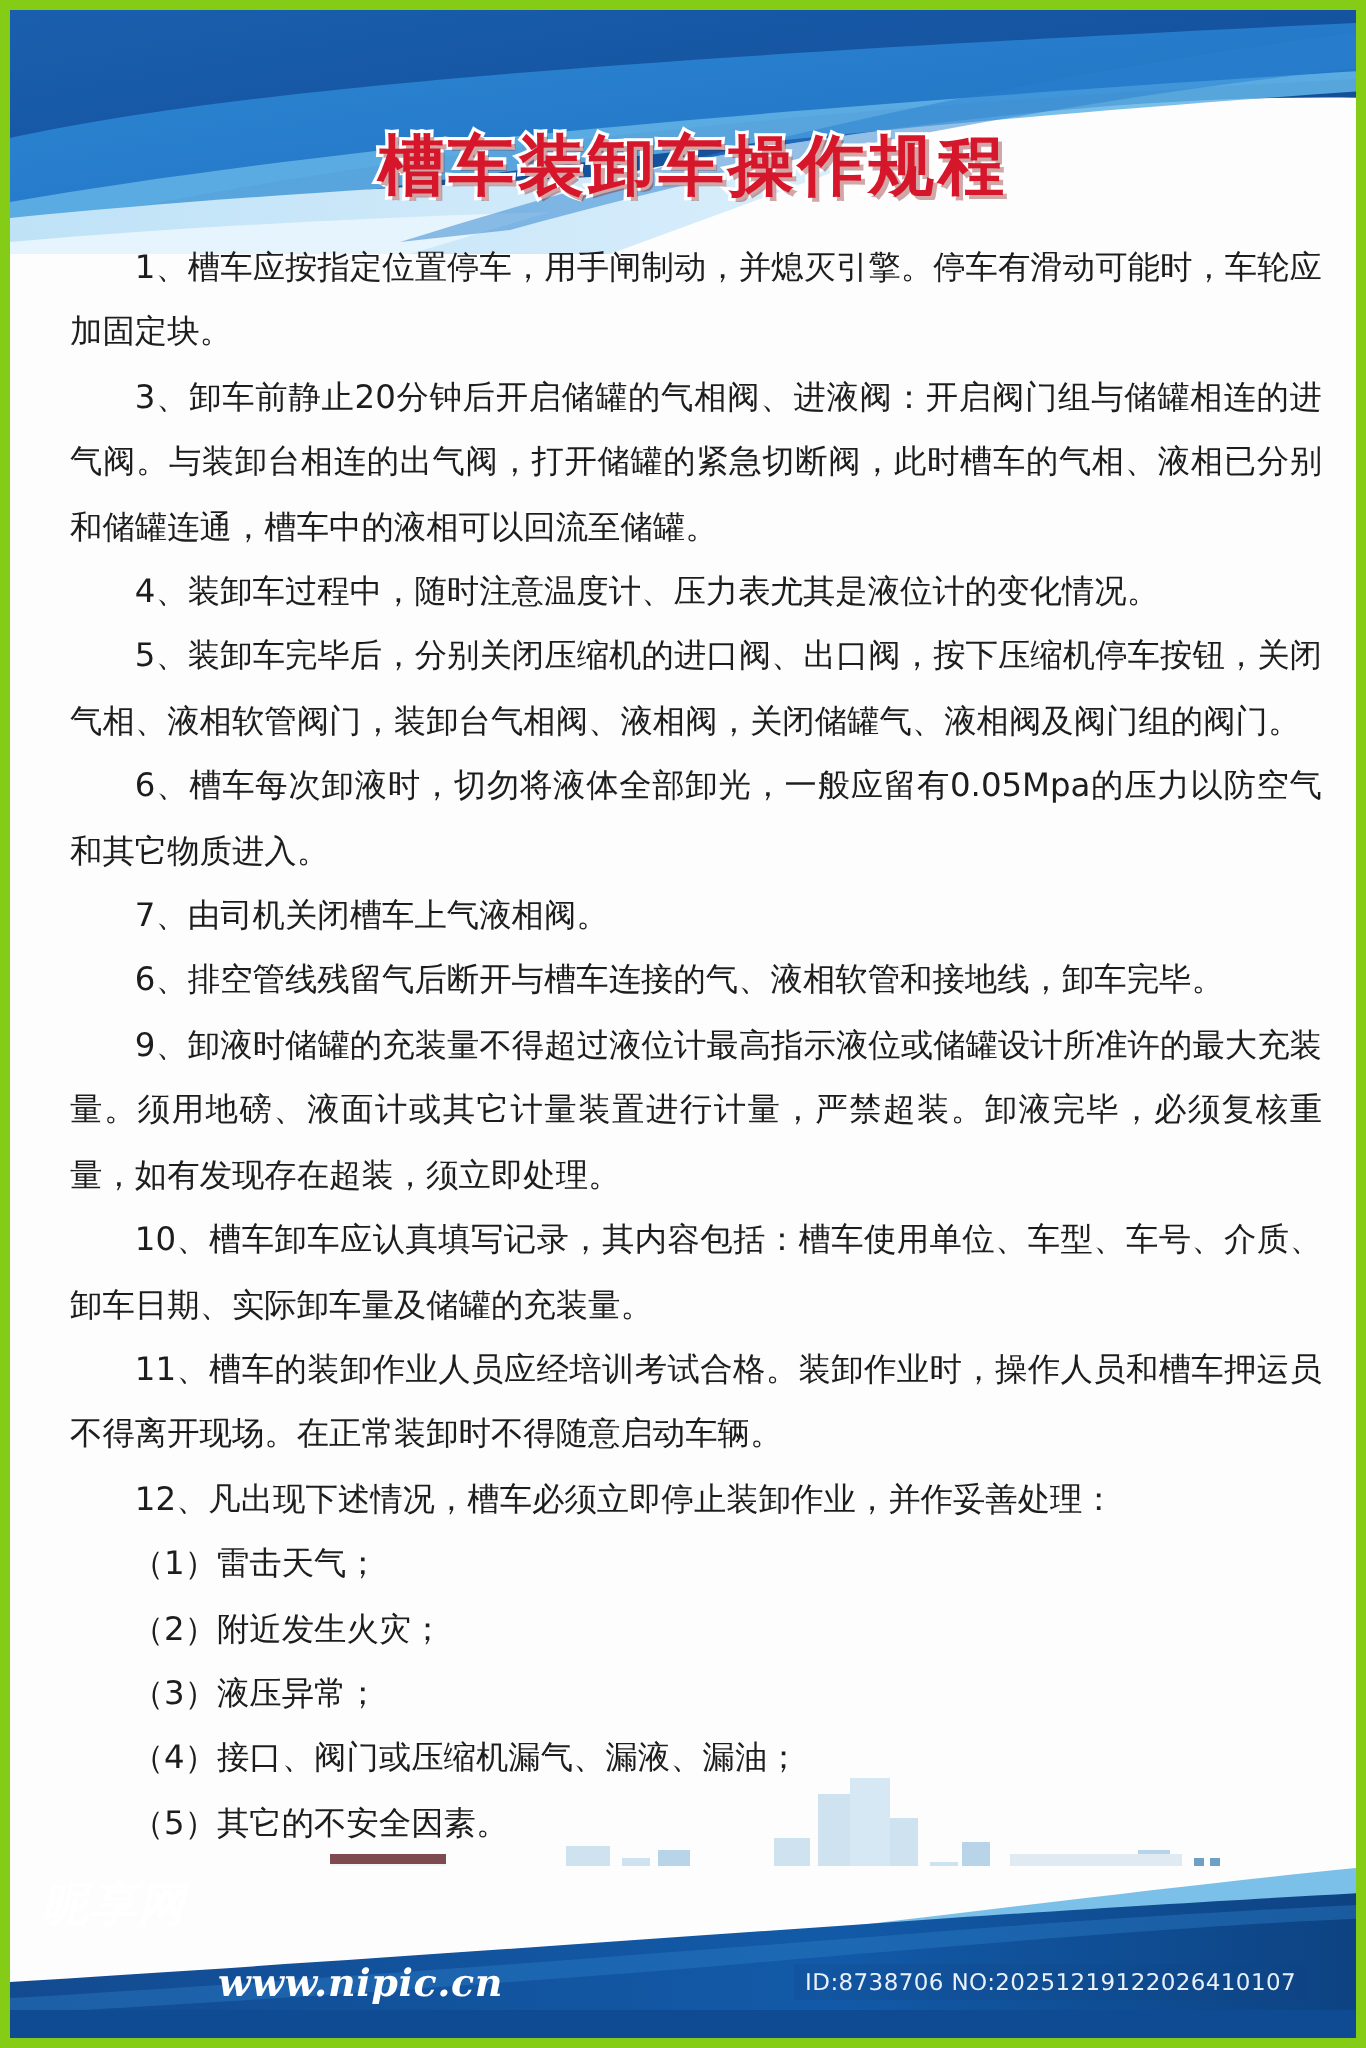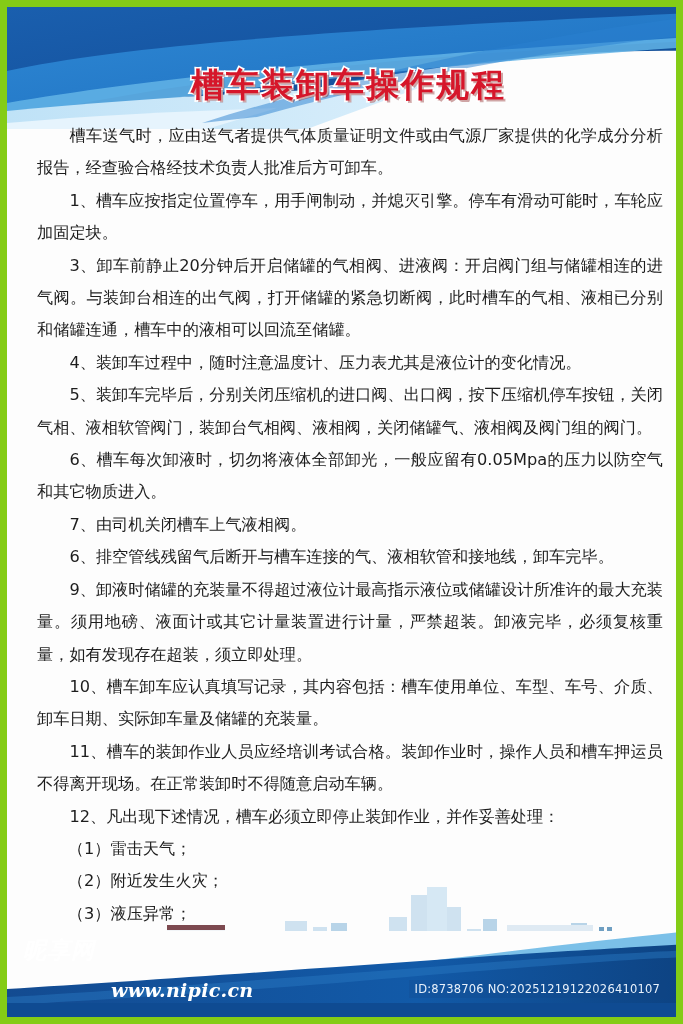--- a/index.html
+++ b/index.html
@@ -6,21 +6,21 @@
   html,body { width:683px; height:1024px; }
   body {
     font-family:"DejaVu Sans","Liberation Sans",sans-serif;
     background:#ffffff;
     overflow:hidden;
   }
   .poster {
     position:relative;
     width:683px; height:1024px;
     background:#fdfdfd;
-    border:7px solid #84cc16;
+    border:5px solid #84cc16;
     overflow:hidden;
   }
 
   
   .header {
     position:absolute; left:0; top:0;
     width:683px; height:122px;
     overflow:hidden;
   }
   .header svg { display:block; width:683px; height:122px; }
@@ -102,21 +102,21 @@
     font-family:"DejaVu Serif","Liberation Serif",serif;
     font-size:19px;
     font-weight:bold;
     font-style:italic;
     color:#ffffff;
     letter-spacing:0.3px;
     margin-top:44px;
   }
   .idtag {
     position:absolute;
-    right:10px; bottom:19px;
+    right:24px; bottom:19px;
     z-index:8;
     font-family:"DejaVu Sans","Liberation Sans",sans-serif;
     font-size:11.5px;
     color:#e8f1fb;
     background:rgba(20,70,130,0.22);
     padding:2px 6px;
     letter-spacing:0.2px;
     white-space:nowrap;
   }
 </style>
@@ -159,21 +159,20 @@
 
       <path d="M683,10 L683,28 C520,46 380,74 250,110 L195,116 C340,70 520,30 683,10 Z" fill="#2a80cf" opacity="0.5"></path>
     </svg>
   </div>
 
   <div class="title-wrap">
     <span class="title">槽车装卸车操作规程</span>
   </div>
 
   <div class="body-text">
-    <p>槽车送气时，应由送气者提供气体质量证明文件或由气源厂家提供的化学成分分析报告，经查验合格经技术负责人批准后方可卸车。</p>
     <p>1、槽车应按指定位置停车，用手闸制动，并熄灭引擎。停车有滑动可能时，车轮应加固定块。</p>
     <p>3、卸车前静止20分钟后开启储罐的气相阀、进液阀：开启阀门组与储罐相连的进气阀。与装卸台相连的出气阀，打开储罐的紧急切断阀，此时槽车的气相、液相已分别和储罐连通，槽车中的液相可以回流至储罐。</p>
     <p>4、装卸车过程中，随时注意温度计、压力表尤其是液位计的变化情况。</p>
     <p>5、装卸车完毕后，分别关闭压缩机的进口阀、出口阀，按下压缩机停车按钮，关闭气相、液相软管阀门，装卸台气相阀、液相阀，关闭储罐气、液相阀及阀门组的阀门。</p>
     <p>6、槽车每次卸液时，切勿将液体全部卸光，一般应留有0.05Mpa的压力以防空气和其它物质进入。</p>
     <p>7、由司机关闭槽车上气液相阀。</p>
     <p>6、排空管线残留气后断开与槽车连接的气、液相软管和接地线，卸车完毕。</p>
     <p>9、卸液时储罐的充装量不得超过液位计最高指示液位或储罐设计所准许的最大充装量。须用地磅、液面计或其它计量装置进行计量，严禁超装。卸液完毕，必须复核重量，如有发现存在超装，须立即处理。</p>
     <p>10、槽车卸车应认真填写记录，其内容包括：槽车使用单位、车型、车号、介质、卸车日期、实际卸车量及储罐的充装量。</p>
     <p>11、槽车的装卸作业人员应经培训考试合格。装卸作业时，操作人员和槽车押运员不得离开现场。在正常装卸时不得随意启动车辆。</p>

